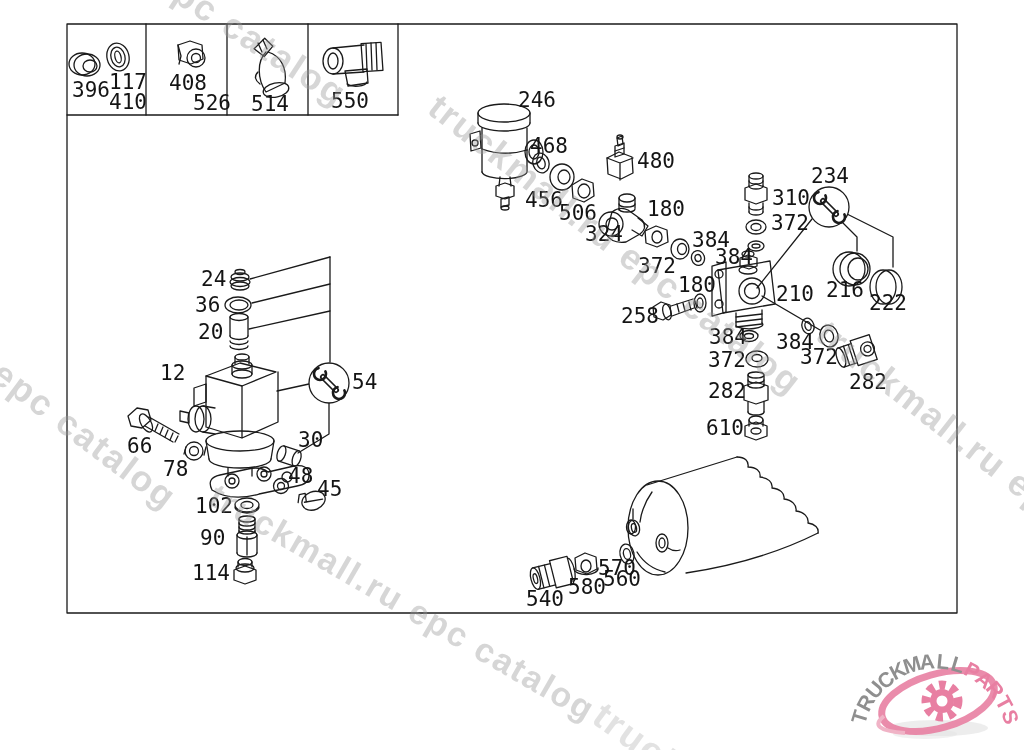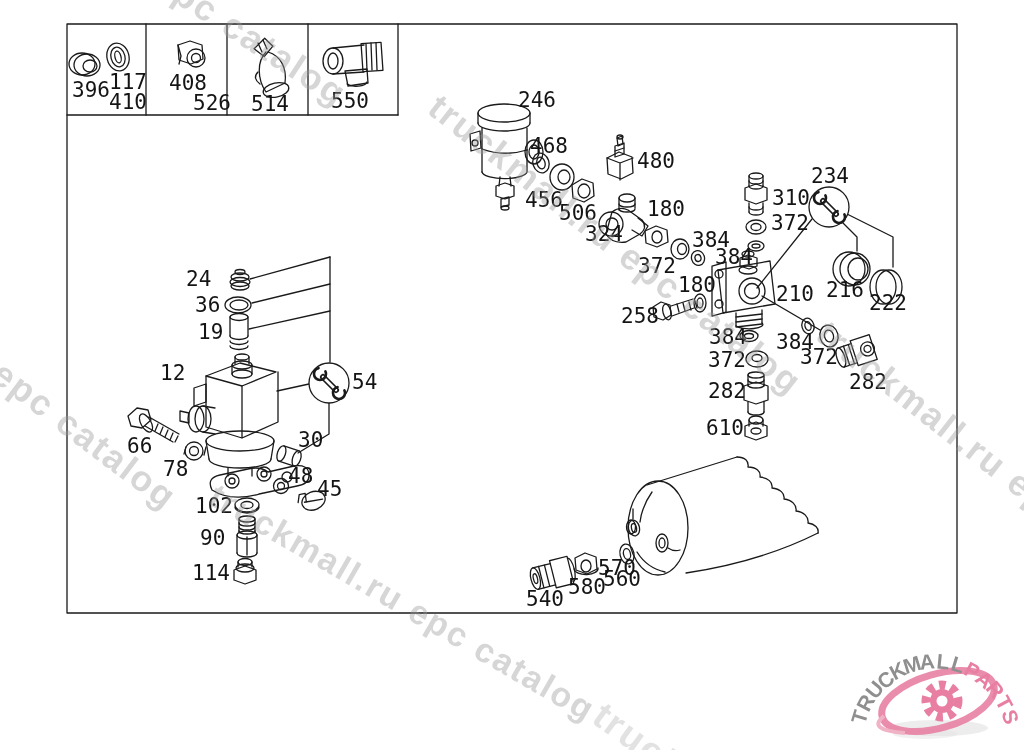--- a/index.html
+++ b/index.html
@@ -431,23 +431,23 @@
     <div class="label" style="left: 869px; top: 293px;">222</div>
     <div class="label" style="left: 678px; top: 275px;">180</div>
     <div class="label" style="left: 621px; top: 306px;">258</div>
     <div class="label" style="left: 709px; top: 327px;">384</div>
     <div class="label" style="left: 708px; top: 350px;">372</div>
     <div class="label" style="left: 776px; top: 332px;">384</div>
     <div class="label" style="left: 800px; top: 347px;">372</div>
     <div class="label" style="left: 708px; top: 381px;">282</div>
     <div class="label" style="left: 706px; top: 418px;">610</div>
     <div class="label" style="left: 849px; top: 372px;">282</div>
-    <div class="label" style="left: 186px; top: 269px;">24</div>
+    <div class="label" style="left: 201px; top: 269px;">24</div>
     <div class="label" style="left: 195px; top: 295px;">36</div>
-    <div class="label" style="left: 198px; top: 322px;">19</div>
+    <div class="label" style="left: 198px; top: 322px;">20</div>
     <div class="label" style="left: 160px; top: 363px;">12</div>
     <div class="label" style="left: 352px; top: 372px;">54</div>
     <div class="label" style="left: 127px; top: 436px;">66</div>
     <div class="label" style="left: 163px; top: 459px;">78</div>
     <div class="label" style="left: 276px; top: 430px; margin-left: 22px;">30</div>
     <div class="label" style="left: 288px; top: 466px;">48</div>
     <div class="label" style="left: 317px; top: 479px;">45</div>
     <div class="label" style="left: 195px; top: 496px;">102</div>
     <div class="label" style="left: 200px; top: 528px;">90</div>
     <div class="label" style="left: 192px; top: 563px;">114</div>

